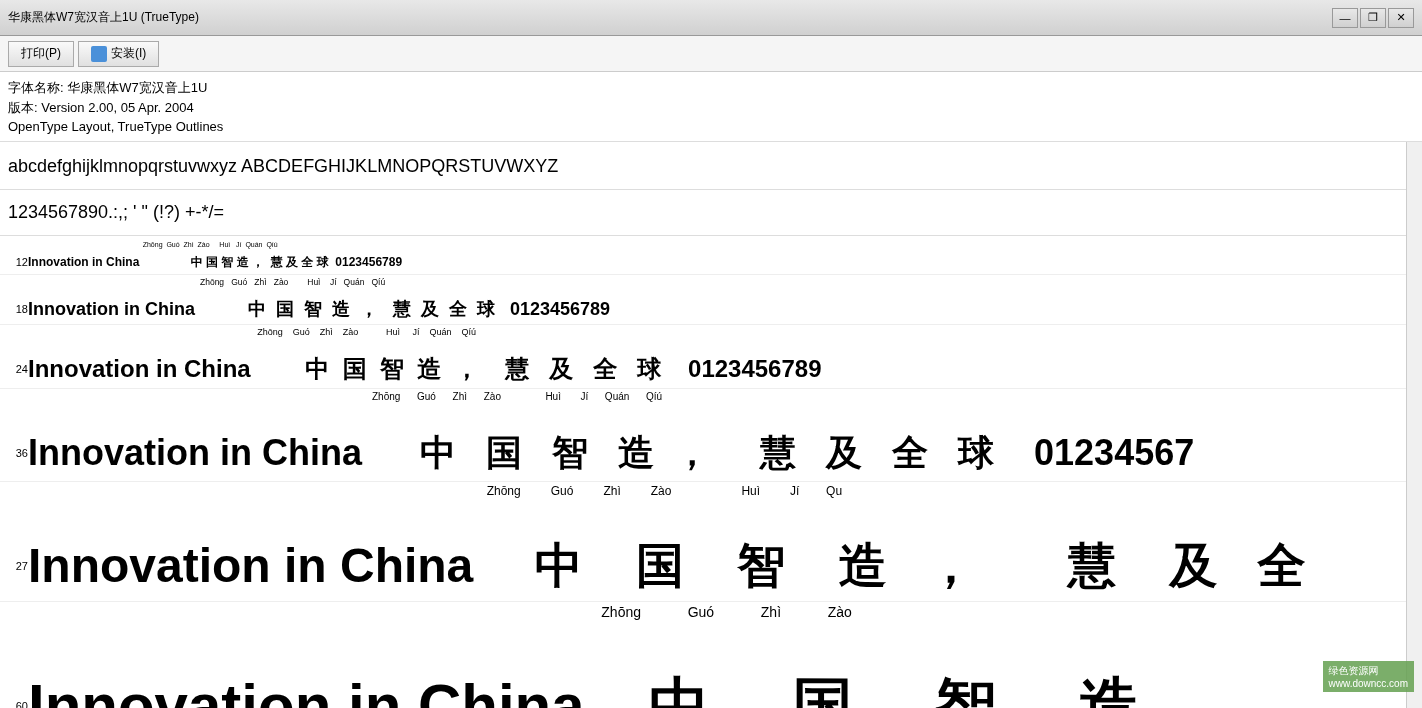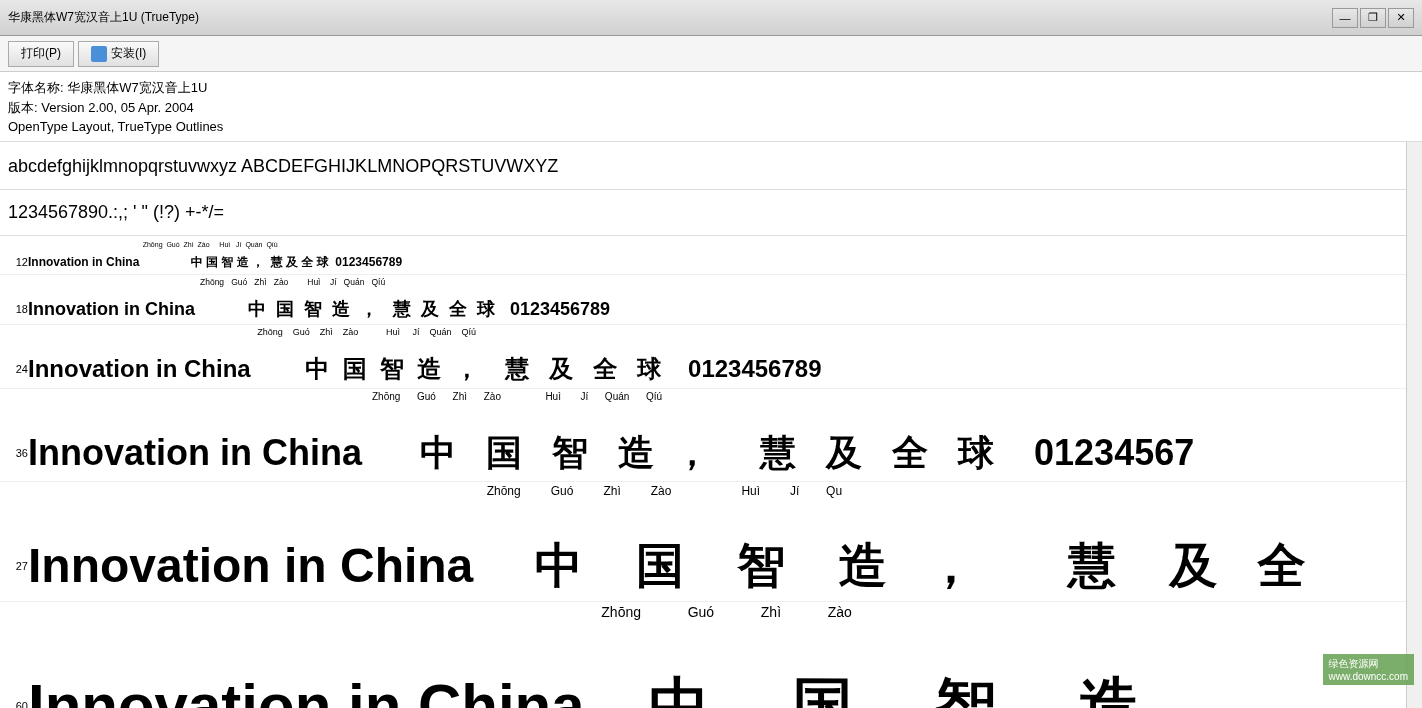--- a/index.html
+++ b/index.html
@@ -129,21 +129,21 @@
       width: 19px;
       min-width: 28px;
       text-align: right;
       padding-left: 12px;
       align-self: center;
     }
 
     
     .watermark {
       position: fixed;
-      bottom: 23px;
+      bottom: 16px;
       right: 8px;
       background: rgba(100, 160, 80, 0.85);
       color: white;
       font-size: 10px;
       padding: 3px 6px;
       font-family: Arial, sans-serif;
       z-index: 999;
     }
 
     

